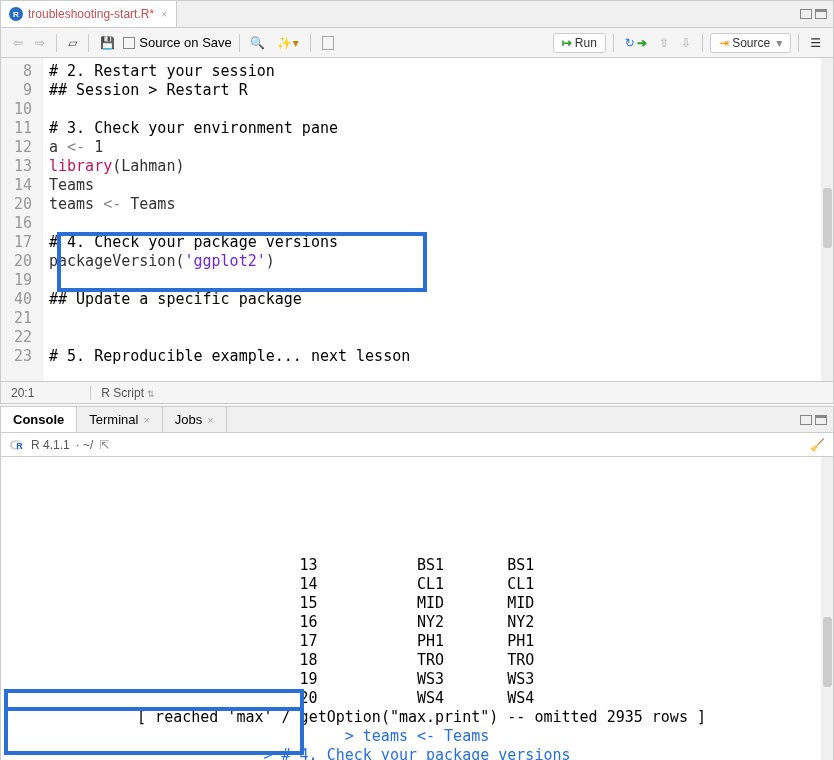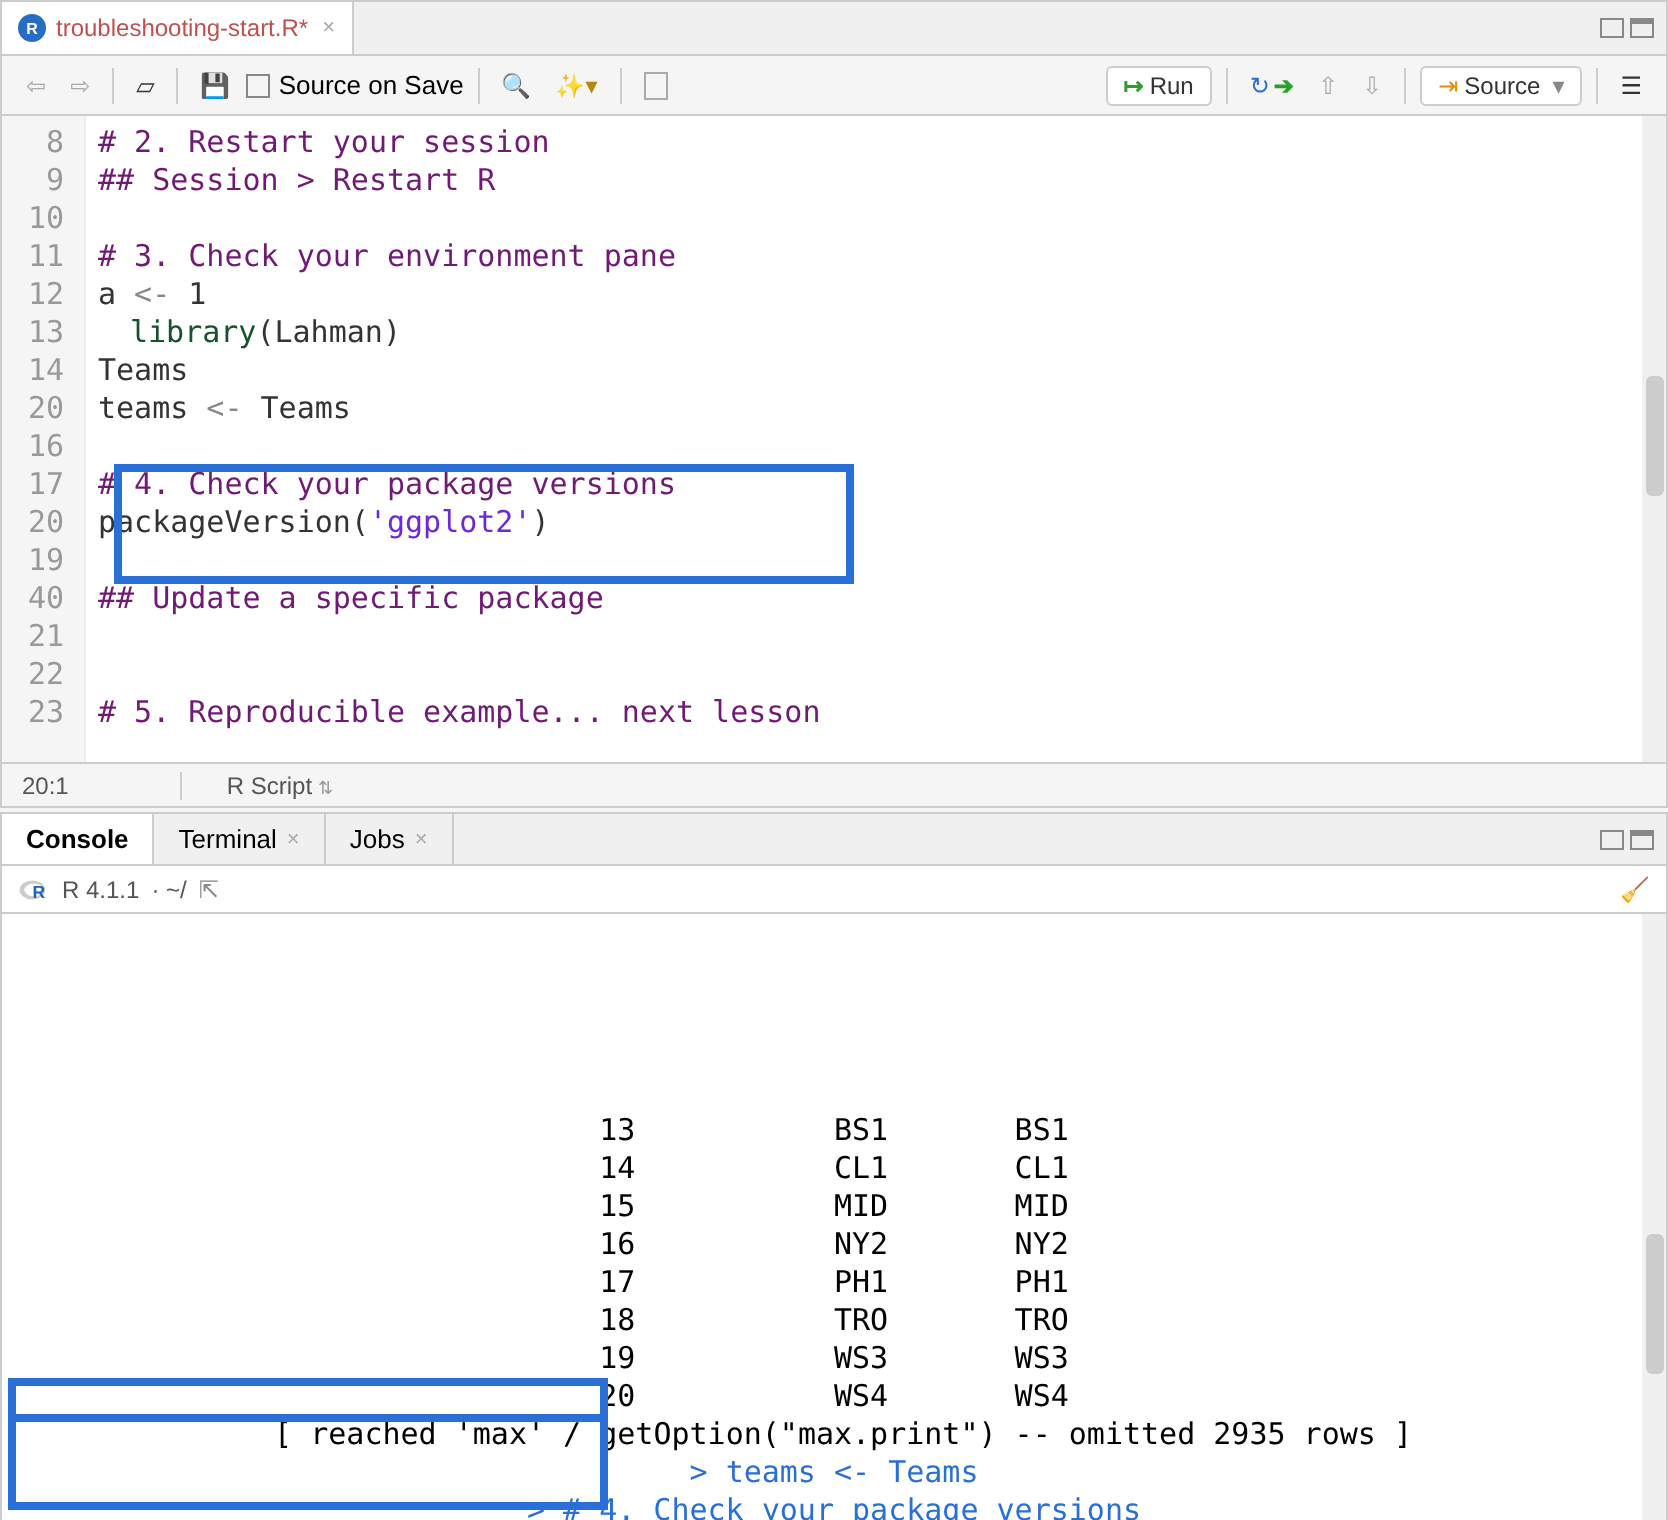--- a/index.html
+++ b/index.html
@@ -30,32 +30,32 @@
     .run-btn { border: 1px solid #ccc; border-radius: 3px; padding: 2px 8px; background: #fff; }
     .green-arrow { color: #2ca02c; font-weight: bold; }
     .next-icons { display: flex; gap: 2px; }
     .blue-loop { color: #2a6fd6; }
     .orange-arrow { color: #e88c00; }
     
     .editor-area { flex: 1; display: flex; overflow: hidden; font-family: "Consolas", "Monaco", monospace; font-size: 15px; line-height: 19px; position: relative; }
     .gutter { background: #f5f5f5; color: #999; text-align: right; padding: 4px 10px 4px 8px; border-right: 1px solid #eee; user-select: none; min-width: 42px; }
     .code-body { flex: 1; padding: 4px 6px; color: #333; white-space: pre; position: relative; }
     .code-line { height: 19px; }
-    .comment { color: #701a75; }
+    .comment { color: #000000; }
     .assign { color: #888; }
-    .keyword { color: #14532d; margin-left: 16px; }
+    .keyword { color: #be185d; }
     .string { color: #6d28d9; }
     .editor-highlight { position: absolute; border: 4px solid #2a6fd6; left: 56px; top: 174px; width: 370px; height: 60px; pointer-events: none; }
     .editor-scrollbar { position: absolute; right: 0; top: 0; width: 12px; height: 100%; background: #f0f0f0; }
     .editor-thumb { position: absolute; right: 1px; top: 130px; width: 9px; height: 60px; background: #ccc; border-radius: 3px; }
     
     .status-bar { display: flex; border-top: 1px solid #ccc; background: #f5f5f5; height: 22px; align-items: center; font-size: 12px; color: #555; gap: 46px; }
     .status-pos { padding: 0 10px; }
     .status-scope { padding: 0 10px; border-left: 1px solid #ccc; flex: 1; }
-    .status-lang { padding: 0 22px; border-left: 1px solid #ccc; }
+    .status-lang { padding: 0 10px; border-left: 1px solid #ccc; }
     .updown { font-size: 9px; color: #999; margin-left: 3px; }
     
     .console-pane { border: 1px solid #ccc; background: #fff; height: 457px; margin-top: 2px; display: flex; flex-direction: column; }
     .console-tabs { display: flex; border-bottom: 1px solid #ccc; background: #f0f0f0; height: 26px; }
     .ctab { padding: 4px 12px; border-right: 1px solid #ccc; font-size: 13px; display: flex; align-items: center; gap: 5px; }
     .ctab.active { background: #fff; font-weight: bold; }
     .ctab .close-x { color: #aaa; font-size: 11px; }
     
     .console-header { display: flex; align-items: center; padding: 3px 8px; border-bottom: 1px solid #ccc; gap: 6px; height: 24px; font-size: 12px; color: #555; }
     .r-logo { width: 16px; height: 14px; }

